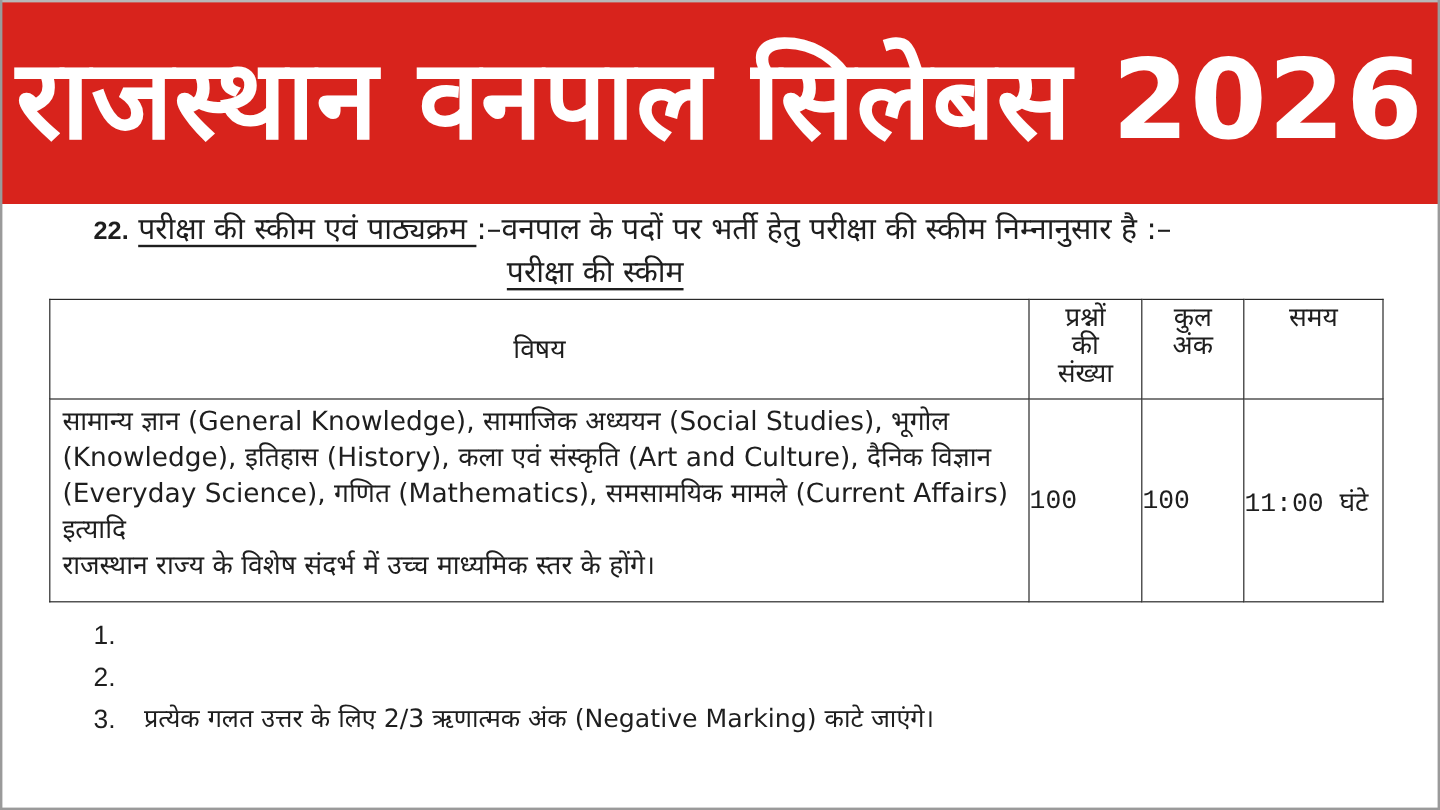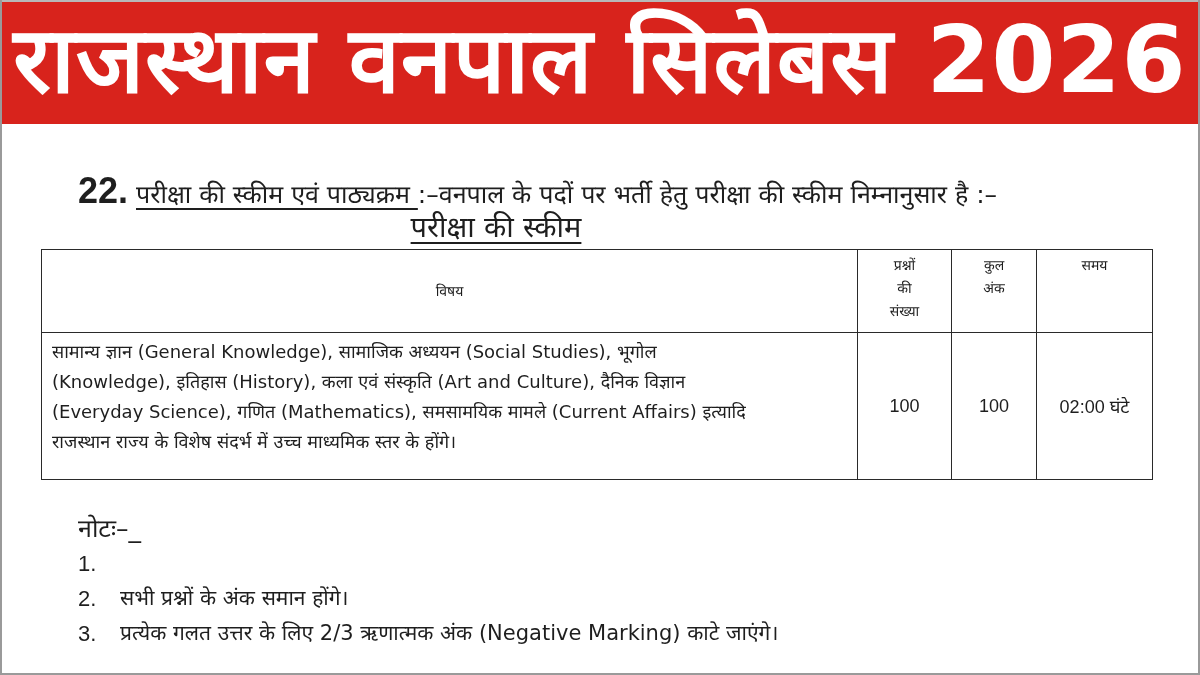--- a/index.html
+++ b/index.html
@@ -1,51 +1,51 @@
 <!DOCTYPE html>
 <html><head>
 <meta charset="utf-8">
 <style>
   * { box-sizing: border-box; margin: 0; padding: 0; }
   html, body { width: 1200px; height: 675px; overflow: hidden; background: #ffffff; }
   body { font-family: "DejaVu Sans", "Liberation Sans", sans-serif; color: #1e1e1e; position: relative; }
   .frame { position: absolute; inset: 0; border: 2px solid #9a9a9a; border-top: none; pointer-events: none; }
   .banner {
-    position: absolute; left: 0; top: 0; width: 1200px; height: 124px;
+    position: absolute; left: 0; top: 0; width: 1200px; height: 170px;
     background: #d8231c; border-top: 2px solid #b8b8b8;
     display: flex; align-items: center; justify-content: center;
   }
   .banner-title {
     color: #ffffff; font-weight: bold; font-size: 92px; letter-spacing: 1px;
     white-space: nowrap; line-height: 1; margin-top: -4px;
   }
   .heading-line {
     position: absolute; left: 78px; top: 174px; width: 1080px;
     font-size: 25px; white-space: nowrap; line-height: 34px;
   }
-  .heading-num { font-weight: bold; font-family: "Liberation Sans", sans-serif; font-size: 36px; }
+  .heading-num { font-weight: bold; font-family: "Liberation Sans", sans-serif; font-size: 21px; }
   .heading-label { text-decoration: underline; text-underline-offset: 5px; margin-top: 24px; }
   .subheading {
     position: absolute; left: 0; width: 992px; top: 210px; text-align: center;
-    font-size: 29px; line-height: 34px;
+    font-size: 25px; line-height: 34px;
   }
   .subheading span { text-decoration: underline; text-underline-offset: 5px; margin-left: 0px; }
   table.scheme {
     position: absolute; left: 41px; top: 249px; width: 1111px; height: 231px;
     border-collapse: collapse; table-layout: fixed;
   }
   table.scheme th, table.scheme td { border: 1.5px solid #2a2a2a; }
-  table.scheme th { font-weight: normal; font-size: 14px; line-height: 23px; vertical-align: top; padding-top: 4px; }
+  table.scheme th { font-weight: normal; font-size: 22px; line-height: 23px; vertical-align: top; padding-top: 4px; }
   th.subj-h { vertical-align: middle !important; padding-top: 0 !important; }
-  table.scheme td { font-size: 18px; }
+  table.scheme td { font-size: 22px; }
   td.subj {
     font-family: "DejaVu Sans", sans-serif; font-size: 17.5px; line-height: 30px;
     padding: 4px 8px 14px 10px; vertical-align: top; text-align: left;
   }
-  td.num { text-align: center; vertical-align: middle; font-size: 16px; font-family: Liberation Sans, sans-serif; }
+  td.num { vertical-align: middle; font-size: 16px; font-family: Liberation Mono, monospace; }
   .notes { position: absolute; left: 78px; top: 512px; }
   .notes-title { font-size: 25px; line-height: 34px; }
   .note-item { display: flex; font-size: 21px; line-height: 35px; white-space: nowrap; }
   .note-num { width: 42px; font-family: "Liberation Sans", sans-serif; font-size: 22px; }
 </style>
 </head>
 <body>
 
 <div class="banner">
   <div class="banner-title">राजस्थान वनपाल सिलेबस 2026</div>
@@ -85,33 +85,31 @@
   <tbody>
     <tr>
       <td class="subj">
         <div>सामान्य ज्ञान (General Knowledge), सामाजिक अध्ययन (Social Studies), भूगोल</div>
         <div>(Knowledge), इतिहास (History), कला एवं संस्कृति (Art and Culture), दैनिक विज्ञान</div>
         <div>(Everyday Science), गणित (Mathematics), समसामयिक मामले (Current Affairs) इत्यादि</div>
         <div>राजस्थान राज्य के विशेष संदर्भ में उच्च माध्यमिक स्तर के होंगे।</div>
       </td>
       <td class="num">100</td>
       <td class="num">100</td>
-      <td class="num">02:00 घंटे</td>
+      <td class="num">11:00 घंटे</td>
     </tr>
   </tbody>
 </table>
 
 <div class="notes">
-  <div class="notes-title">नोटः–_</div>
   <div class="note-item">
     <span class="note-num">1.</span>
   </div>
   <div class="note-item">
     <span class="note-num">2.</span>
-    <span>सभी प्रश्नों के अंक समान होंगे।</span>
   </div>
   <div class="note-item">
     <span class="note-num">3.</span>
     <span>प्रत्येक गलत उत्तर के लिए 2/3 ऋणात्मक अंक (Negative Marking) काटे जाएंगे।</span>
   </div>
 </div>
 
 <div class="frame"></div>
 
 </body></html>

